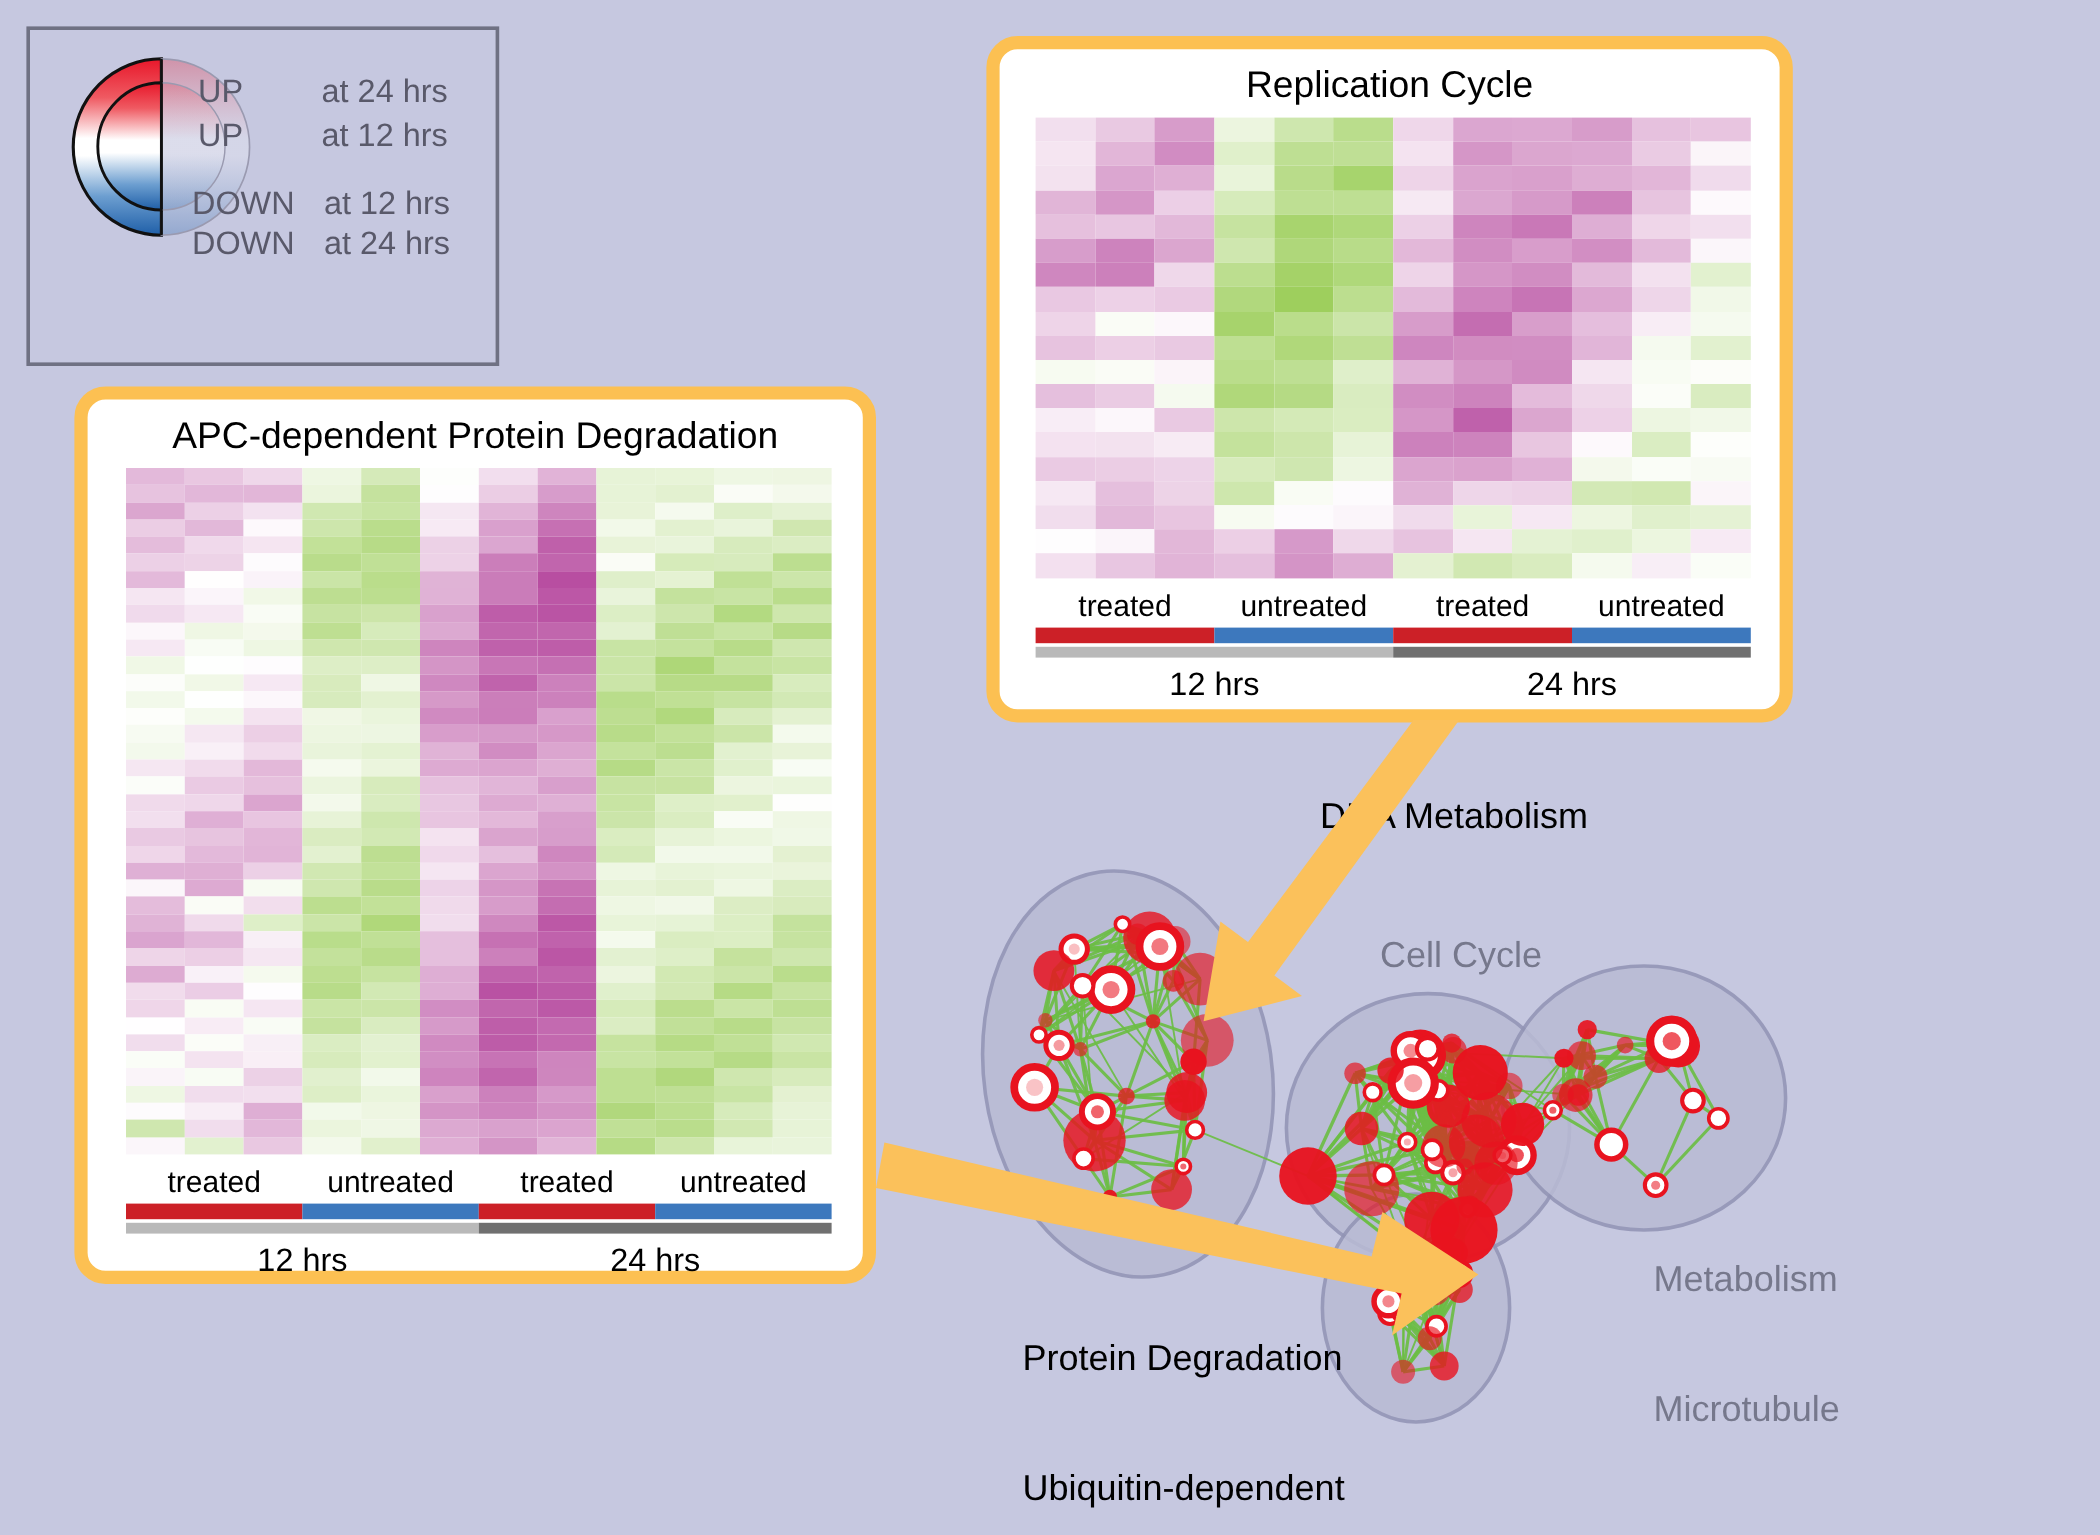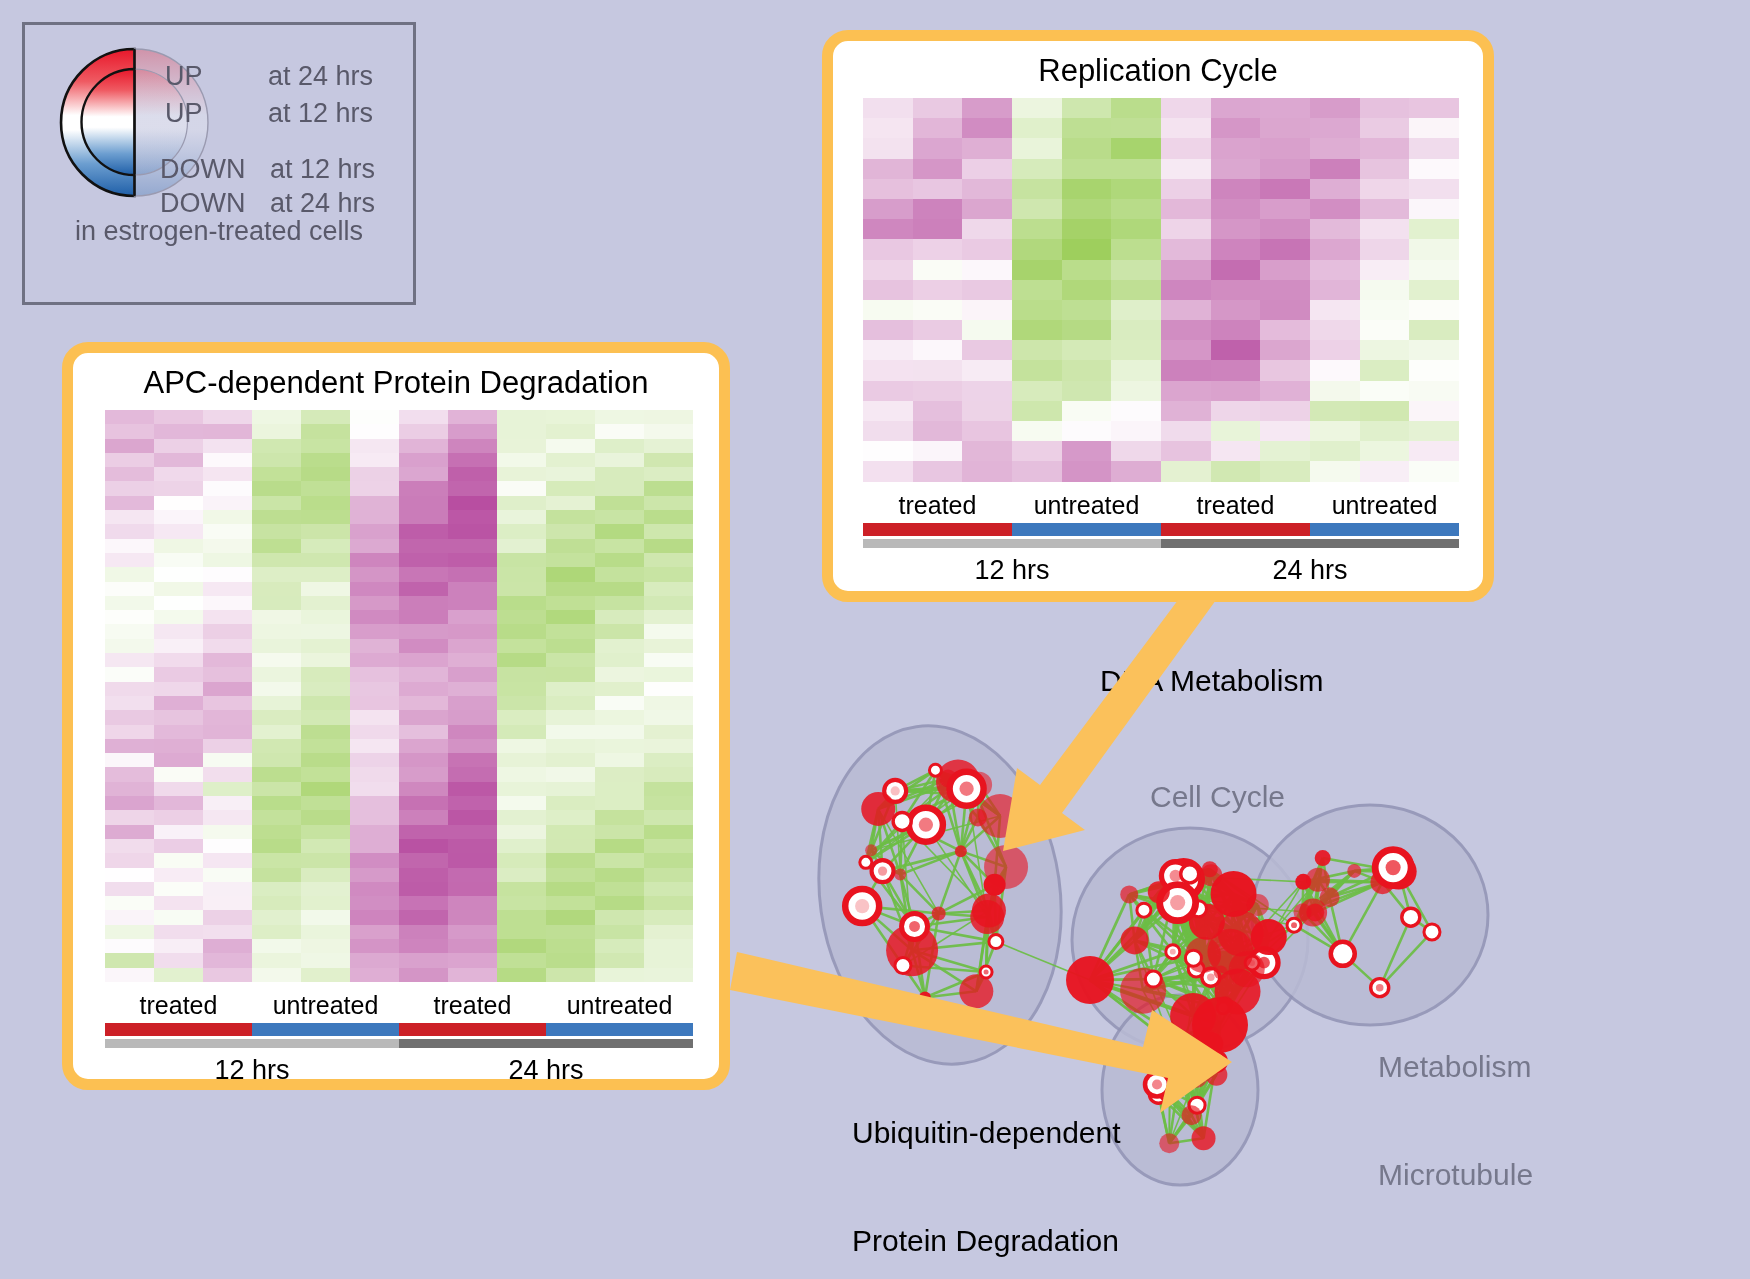--- a/index.html
+++ b/index.html
@@ -40,21 +40,21 @@
   
   .panel{
     position:absolute;background:#ffffff;border:11px solid #fcc052;
     border-radius:26px;box-sizing:border-box;
   }
   .panel-title{
     text-align:center;font-size:31px;color:#000;font-weight:400;
     margin-top:12px;margin-bottom:9px;
   }
   #panel-replication{left:822px;top:30px;width:672px;height:572px;}
-  #panel-apc{left:62px;top:322px;width:668px;height:748px;margin-top:20px;}
+  #panel-apc{left:62px;top:322px;width:668px;height:748px;}
 
   .hm-grid{display:grid;width:100%;}
   .hm-cell{width:100%;}
 
   .grp-labels{display:flex;width:100%;font-size:25px;color:#000;margin-top:9px;}
   .grp-labels span{flex:1;text-align:center;}
   .bar-row{display:flex;width:100%;margin-top:3px;}
   .bar-row div{flex:1;height:13px;}
   .bar-row.thin div{height:9px;}
   .time-labels{display:flex;width:100%;font-size:27px;color:#000;margin-top:7px;}
@@ -126,21 +126,20 @@
     <div class="wheel-txt" style="left:140px;top:73px;">UP</div>
     <div class="wheel-txt" style="left:243px;top:73px;">at 12 hrs</div>
 
     <div class="wheel-txt" style="left:135px;top:129px;">DOWN</div>
     <div class="wheel-txt" style="left:245px;top:129px;">at 12 hrs</div>
 
     <div class="wheel-txt" style="left:135px;top:163px;">DOWN</div>
     <div class="wheel-txt" style="left:245px;top:163px;">at 24 hrs</div>
 
     <div id="legend-foot">
-      <div>in estrogen-treated cells</div>
     </div>
   </div>
 
 
   <div class="panel" id="panel-replication">
     <div class="panel-title">Replication Cycle</div>
     <div style="padding:0 24px 0 30px;">
       <div class="hm-grid" id="hm-replication" style="grid-template-columns: repeat(12, 1fr);">
           <div class="hm-cell" style="height:20.2px;background:rgb(242,223,238)"></div>
           <div class="hm-cell" style="height:20.2px;background:rgb(233,201,226)"></div>
@@ -1596,22 +1595,22 @@
       </svg>
   </div>
 
   <div class="net-label" id="label-dna">DNA Metabolism</div>
   <div class="net-label" id="label-cellcycle">Cell Cycle</div>
   <div class="net-label" id="label-microtubule">
     <span style="display:block">Metabolism</span>
     <span style="display:block">Microtubule</span>
   </div>
   <div class="net-label" id="label-ubiquitin">
+    <span style="display:block">Protein Degradation</span>
     <span style="display:block">Ubiquitin-dependent</span>
-    <span style="display:block">Protein Degradation</span>
   </div>
 
   <svg id="arrow-layer" width="1750" height="1279" viewBox="0 0 1750 1279">
 
     <g>
       <path d="M1178 600 L1216 600 L1062 813 L1085 830 L1003 851 L1017 768 L1040 785 Z" fill="#fbc15b"></path>
     </g>
 
     <g>
       <path d="M737 952 L1143 1047 L1152 1010 L1232 1062 L1160 1113 L1168 1078 L730 990 Z" fill="#fbc15b"></path>

